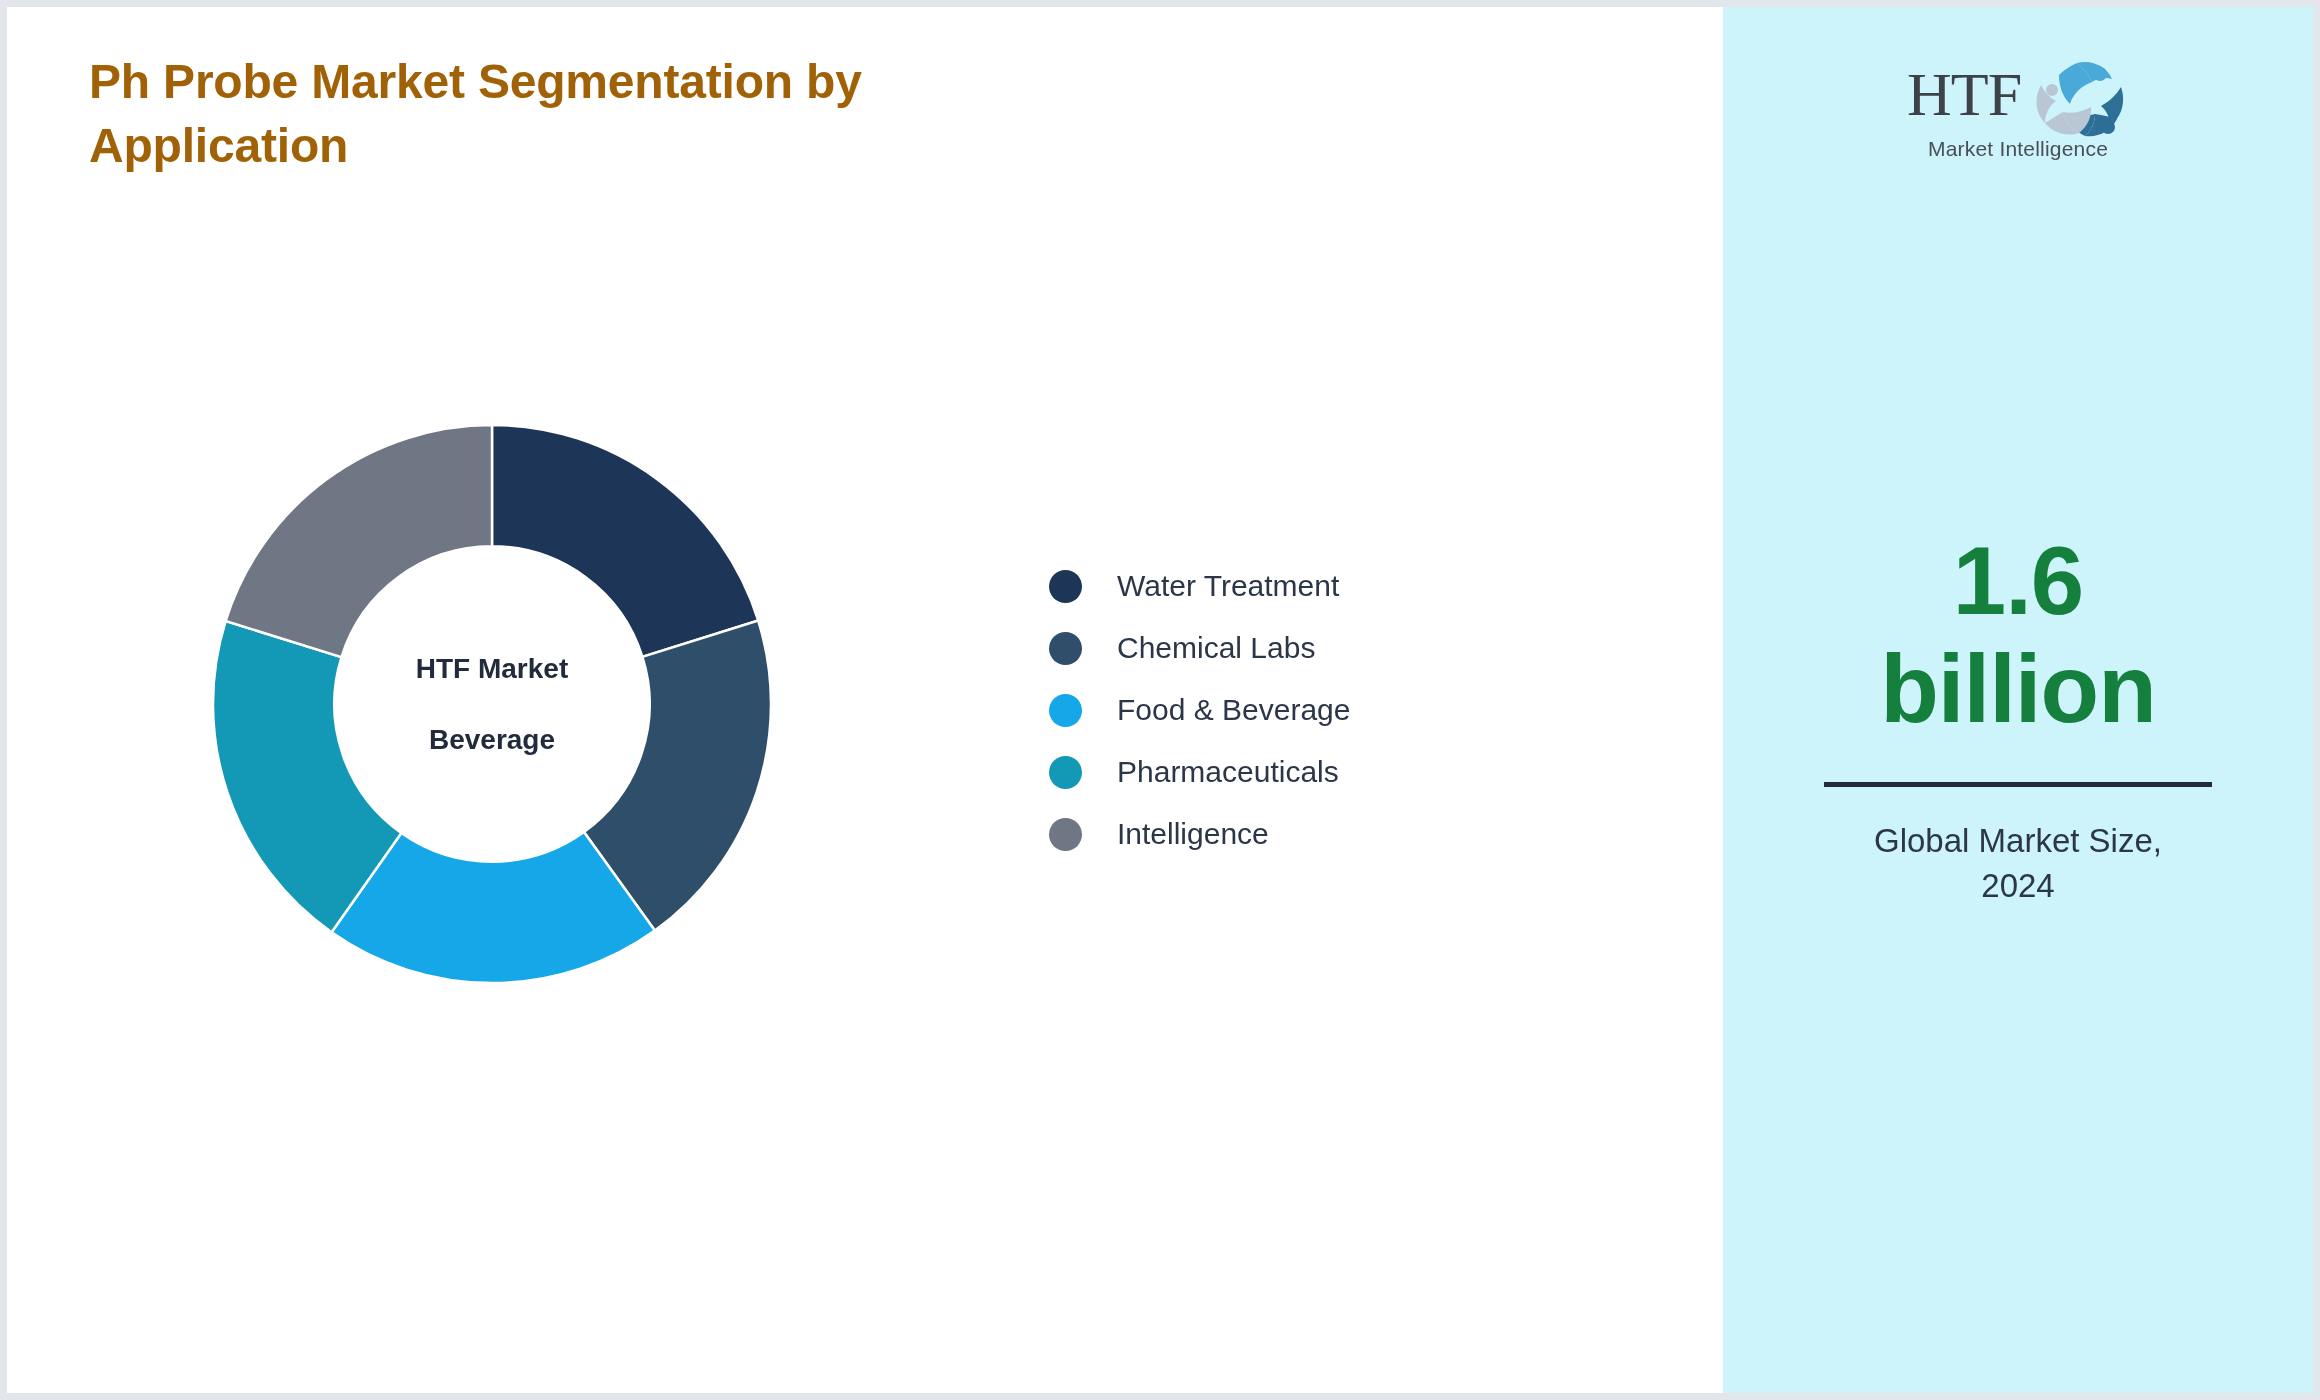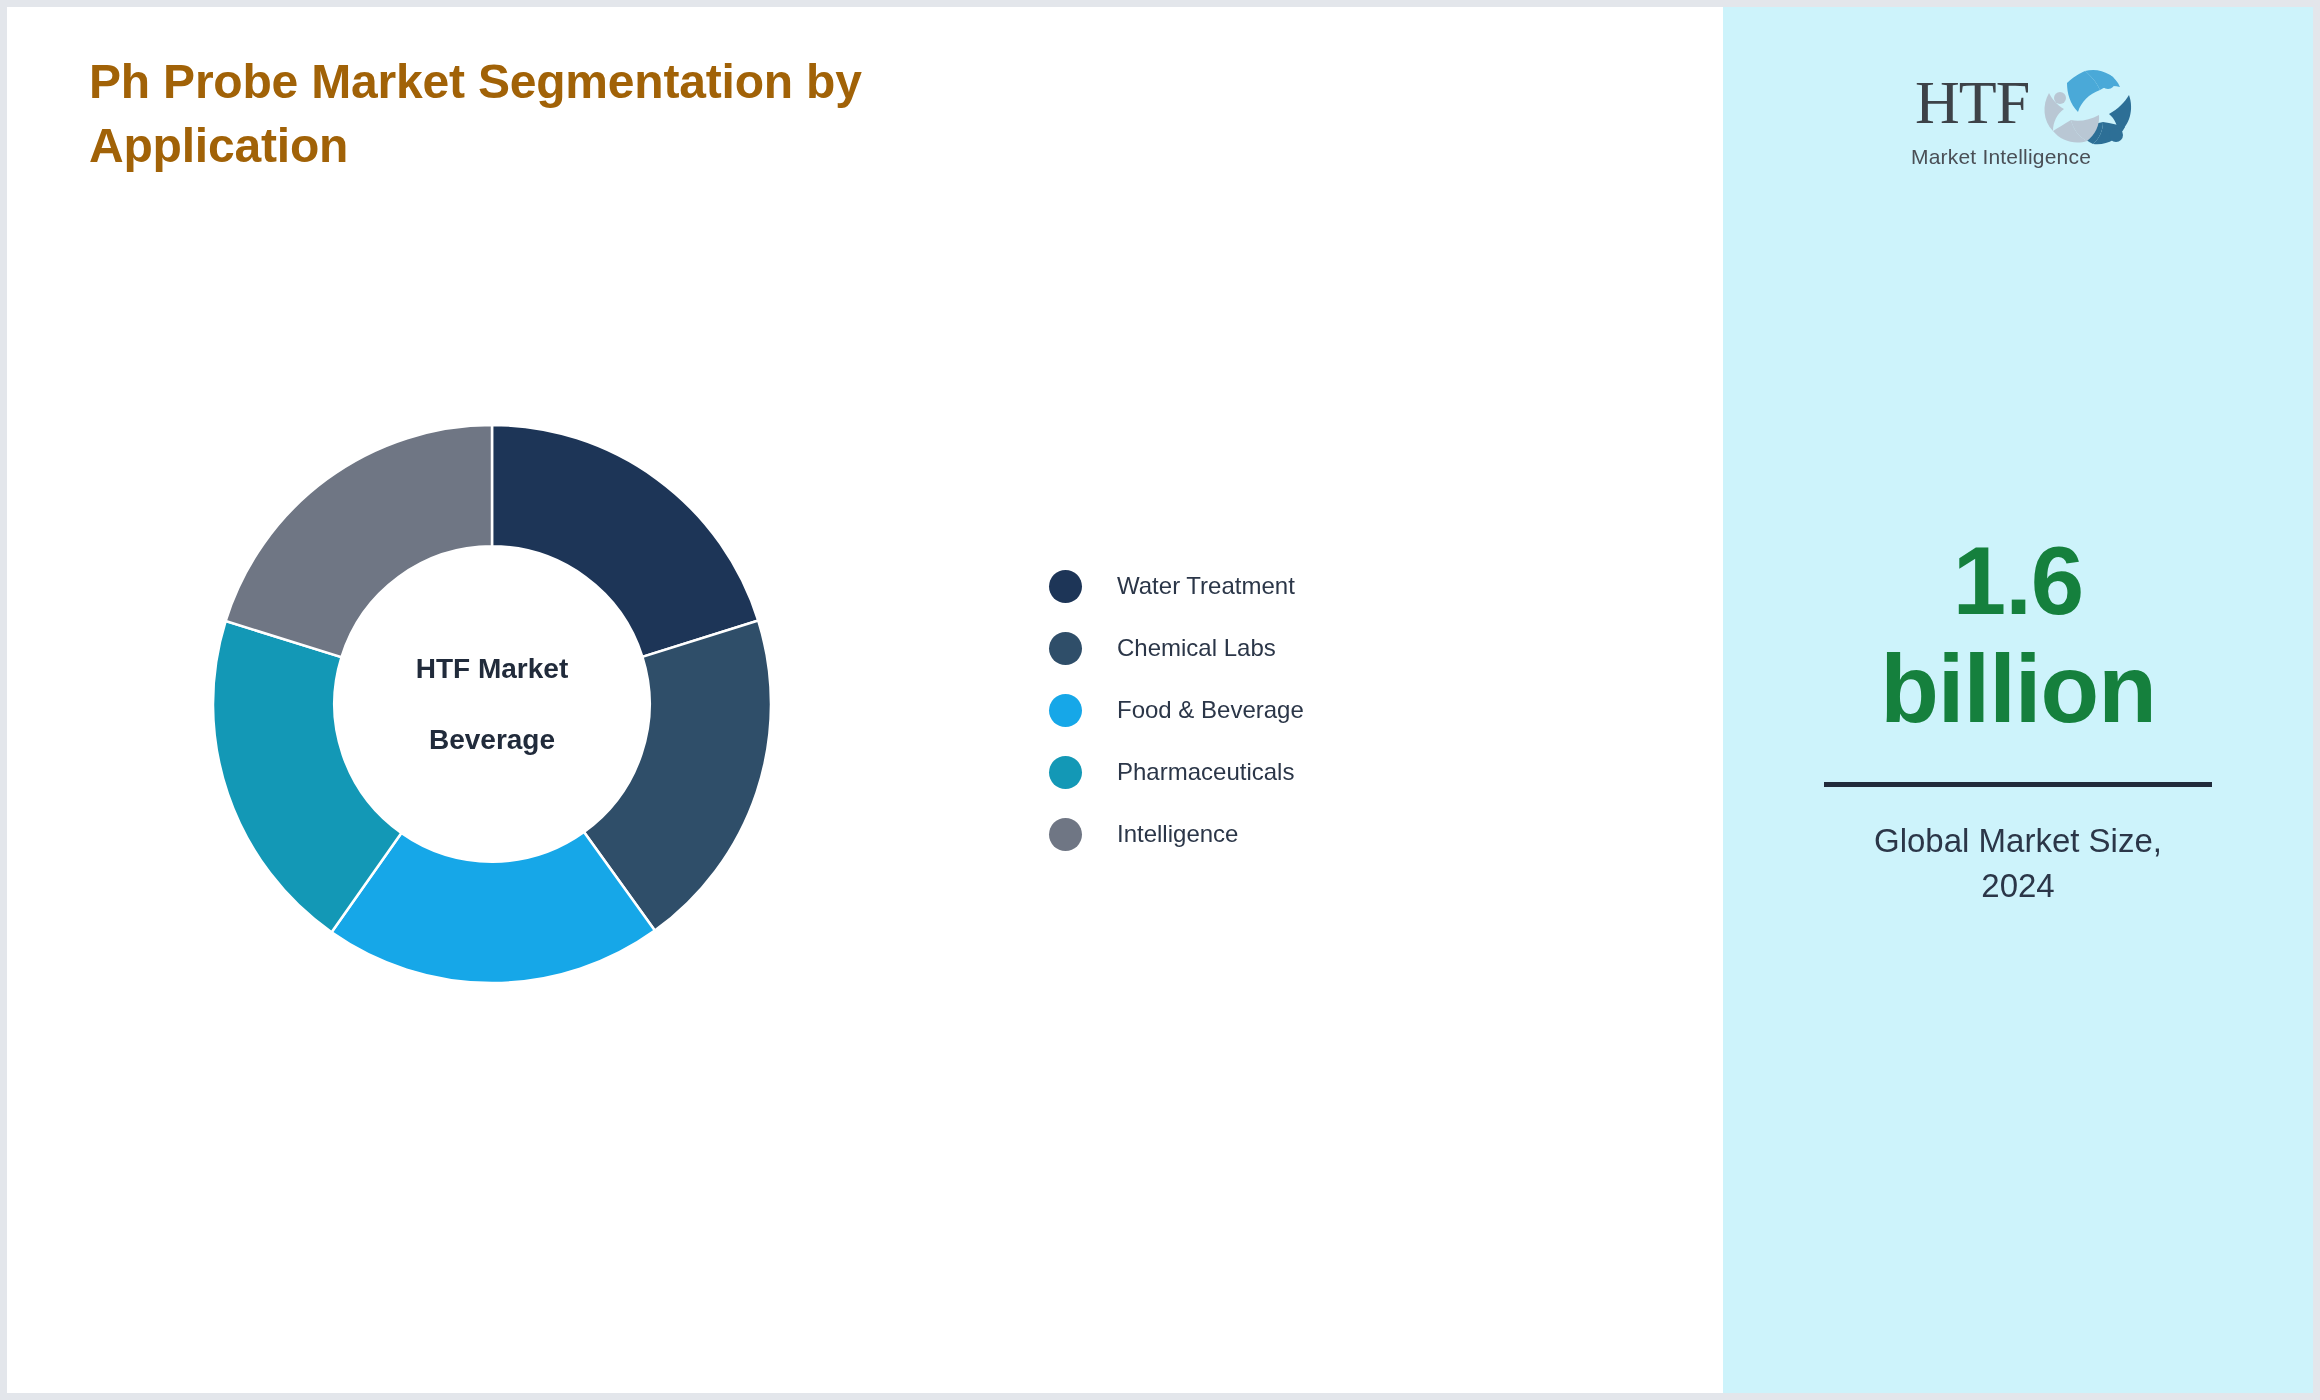--- a/index.html
+++ b/index.html
@@ -83,43 +83,42 @@
     height: 62px;
   }
   .legend-swatch {
     width: 33px;
     height: 33px;
     border-radius: 50%;
     flex: 0 0 auto;
   }
   .legend-label {
     margin-left: 35px;
-    font-size: 24px;
+    font-size: 30px;
     color: #2b3648;
     white-space: nowrap;
   }
 
   
   #right-panel {
     position: absolute;
     left: 1716px;
     top: 0;
     right: 0;
     height: 100%;
     background: #cdf3fb;
   }
 
   #logo {
     position: absolute;
-    top: 58px;
+    top: 50px;
     left: 50%;
     transform: translateX(-50%);
     width: 230px;
-    text-align: left;
-    margin-left: 8px;
+    text-align: center;
   }
   #logo-mark-row {
     position: relative;
     height: 86px;
     width: 230px;
   }
   #logo-htf {
     position: absolute;
     left: 4px;
     top: 6px;

